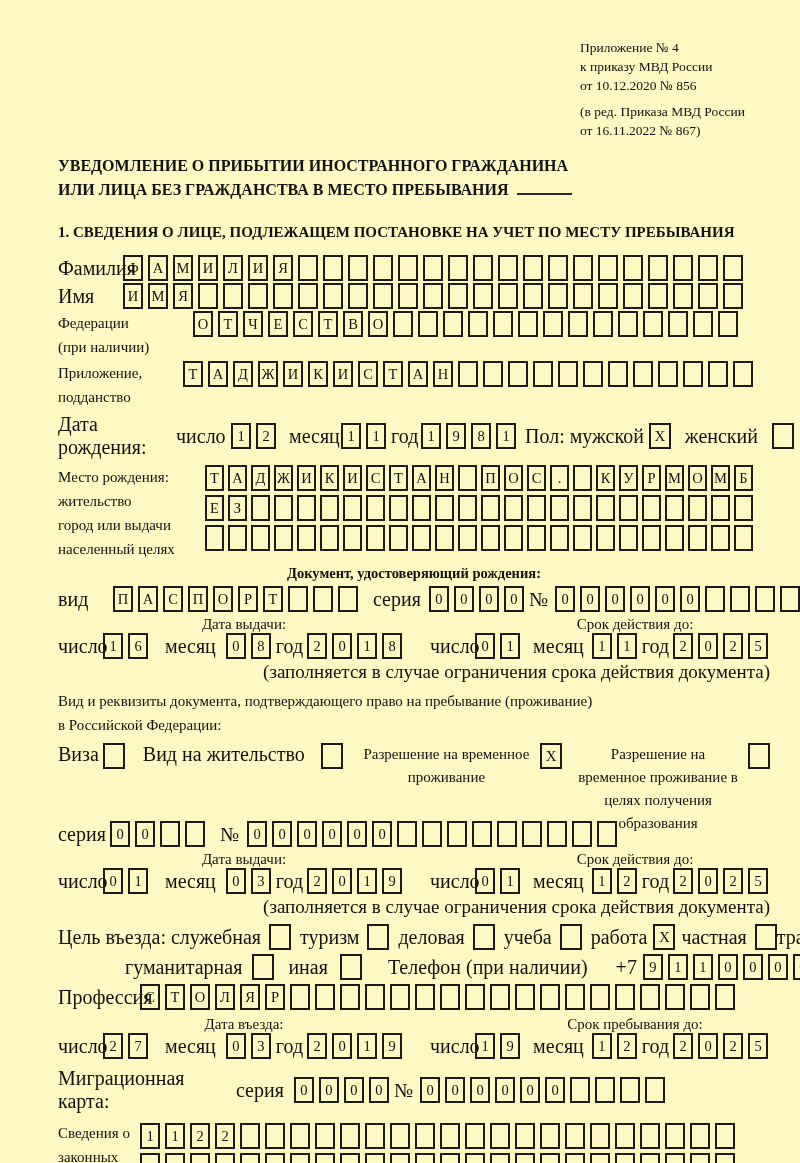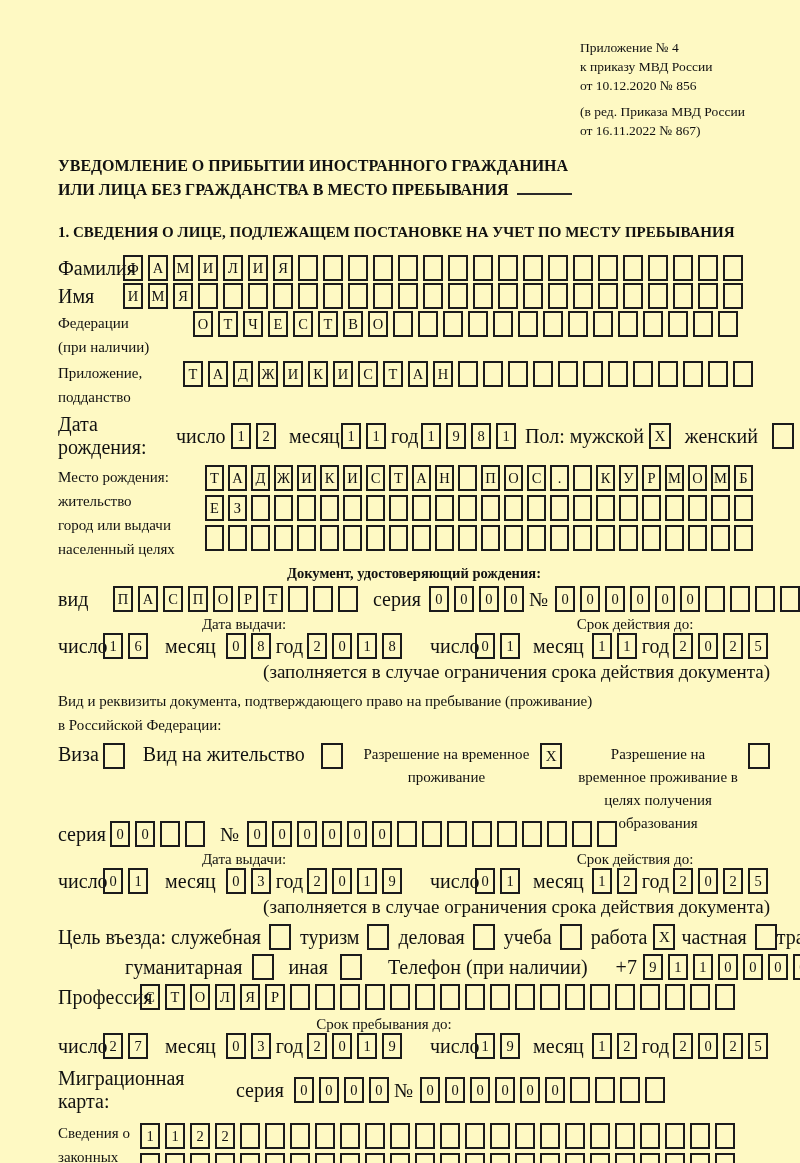--- a/index.html
+++ b/index.html
@@ -539,20 +539,21 @@
         <span class="cell"></span>
         <span class="cell"></span>
         <span class="cell"></span>
         <span class="cell"></span>
         <span class="cell"></span>
         <span class="cell"></span>
       </span>
   </div>
 
   <div class="twocol" style="margin-top:4px">
+    <div class="dt-head-l" style="padding-right:130px">Дата въезда:</div>
     <div class="dt-head" style="flex:1;padding-right:60px">Срок пребывания до:</div>
   </div>
   <div class="twocol mb8">
     <div class="frow col-l">
       <span class="lbl" style="width:45px">число</span>
       <span class="boxes">
           <span class="cell">2</span>
           <span class="cell">7</span>
         </span>
       <span class="lbl" style="margin-left:12px;margin-right:10px">месяц</span>

